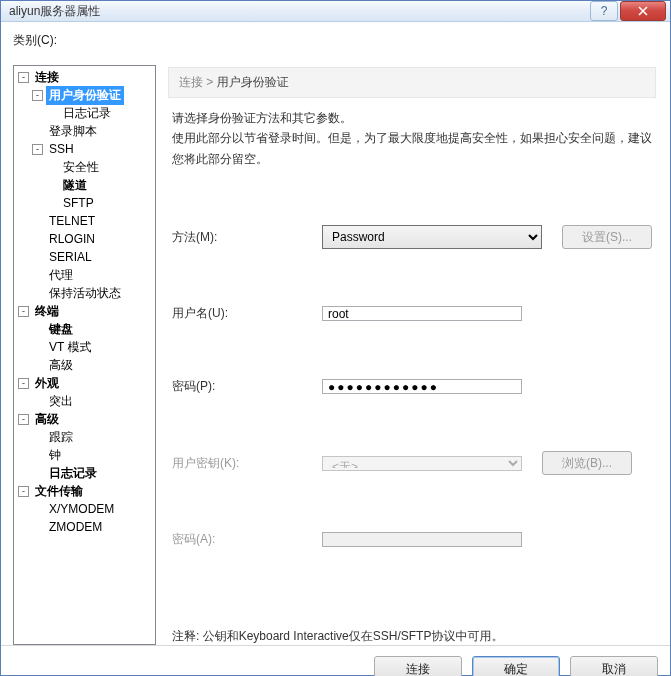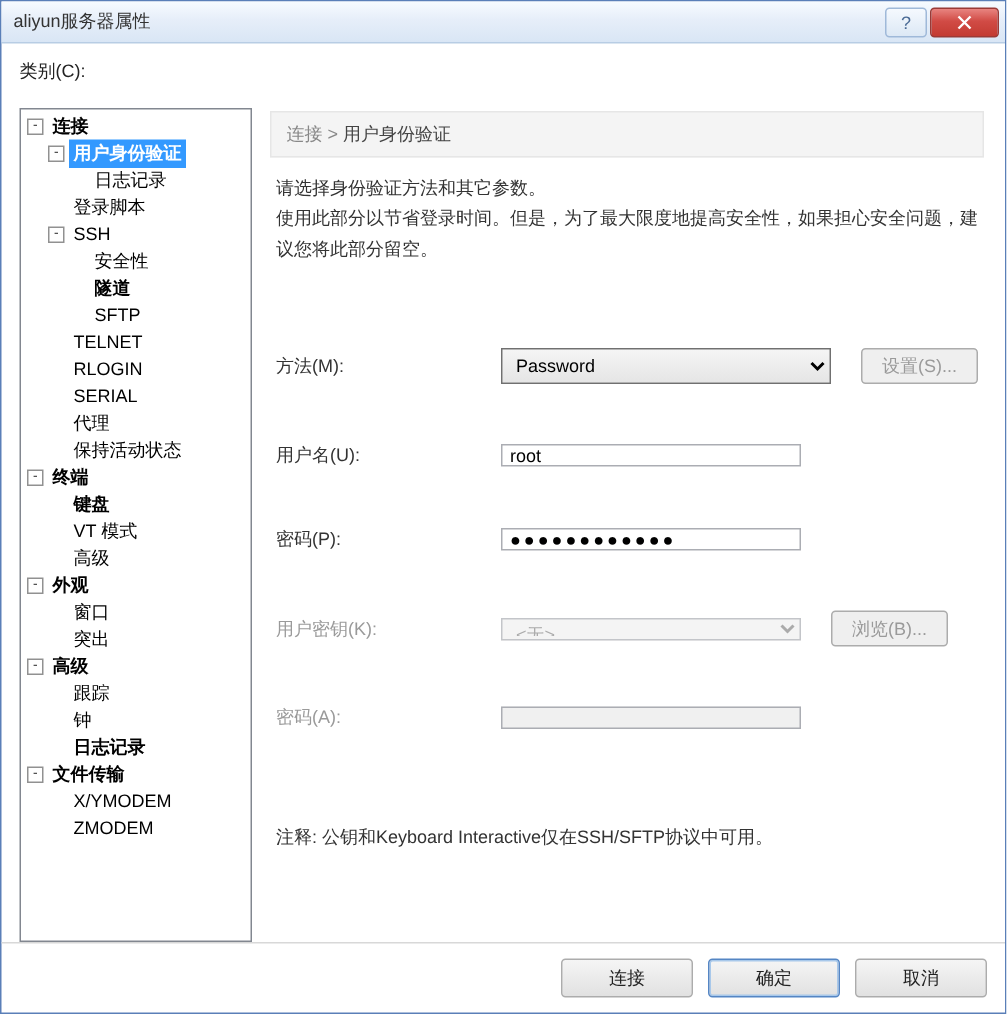--- a/index.html
+++ b/index.html
@@ -18,28 +18,28 @@
 .tree { width: 160px; border: 1px solid #828790; background: #fff; overflow: auto; padding: 2px 0 2px 2px; }
 .tree-item { display: flex; align-items: center; height: 18px; white-space: nowrap; cursor: default; }
 .tree-toggle { width: 11px; height: 11px; border: 1px solid #919191; background: #fff; display: flex; align-items: center; justify-content: center; margin-right: 3px; font-size: 9px; line-height: 1; color: #333; font-family: monospace; }
 .tree-label { padding: 1px 3px; color: #000; }
 .tree-label.bold { font-weight: bold; }
 .tree-label.selected { background: #3399ff; color: #fff; }
 .right { flex: 1; display: flex; flex-direction: column; padding: 2px 2px 0 4px; }
 .breadcrumb { background: #f4f4f4; border: 1px solid #e6e6e6; padding: 6px 10px; color: #888; margin-bottom: 10px; }
 .breadcrumb .cur { color: #444; }
 .desc { color: #333; line-height: 1.7; margin-bottom: 40px; padding: 0 4px; }
-.form-row { display: flex; align-items: center; margin-bottom: 7px; padding: 16px 4px; }
+.form-row { display: flex; align-items: center; margin-bottom: 24px; padding: 16px 4px; }
 .form-label { width: 150px; color: #333; }
 .form-label.disabled { color: #9a9a9a; }
 .form-control { width: 200px; height: 15px; border: 1px solid #abadb3; padding: 2px 5px; background: #fff; font-size: 12px; }
 .form-control[disabled] { background: #f0f0f0; color: #888; }
 .select-wrap { position: relative; width: 220px; }
 .select-wrap select { width: 100%; height: 24px; border: 1px solid #707070; background: linear-gradient(to bottom,#f5f5f5,#e5e5e5); padding: 2px 5px; }
-.side-btn { width: 78px; height: 24px; margin-left: 20px; border: 1px solid #acacac; background: linear-gradient(to bottom,#f5f5f5,#e1e1e1); border-radius: 3px; color: #333; }
+.side-btn { width: 90px; height: 24px; margin-left: 20px; border: 1px solid #acacac; background: linear-gradient(to bottom,#f5f5f5,#e1e1e1); border-radius: 3px; color: #333; }
 .side-btn:disabled { color: #9a9a9a; background: #efefef; }
 .note { color: #333; padding: 0 4px; margin-top: 40px; }
 .footer { border-top: 1px solid #d8d8d8; padding: 10px 12px; display: flex; justify-content: flex-end; gap: 10px; }
 .footer button { width: 88px; height: 26px; border: 1px solid #acacac; border-radius: 3px; background: linear-gradient(to bottom,#f5f5f5,#e1e1e1); color: #222; }
 .footer button.default { border-color: #5586c4; box-shadow: 0 0 0 1px #a8c8ea inset; }
 input.pw { letter-spacing: 2px; }
 </style>
 </head>
 <body>
 
@@ -116,23 +116,20 @@
             <span class="tree-label">VT 模式</span>
           </div>
         <div class="tree-item" style="padding-left:30px">
             <span class="tree-label">高级</span>
           </div>
         <div class="tree-item" style="padding-left:2px">
             <span class="tree-toggle">-</span>
             <span class="tree-label bold">外观</span>
           </div>
         <div class="tree-item" style="padding-left:30px">
-            <span class="tree-label">窗口</span>
-          </div>
-        <div class="tree-item" style="padding-left:30px">
             <span class="tree-label">突出</span>
           </div>
         <div class="tree-item" style="padding-left:2px">
             <span class="tree-toggle">-</span>
             <span class="tree-label bold">高级</span>
           </div>
         <div class="tree-item" style="padding-left:30px">
             <span class="tree-label">跟踪</span>
           </div>
         <div class="tree-item" style="padding-left:30px">

